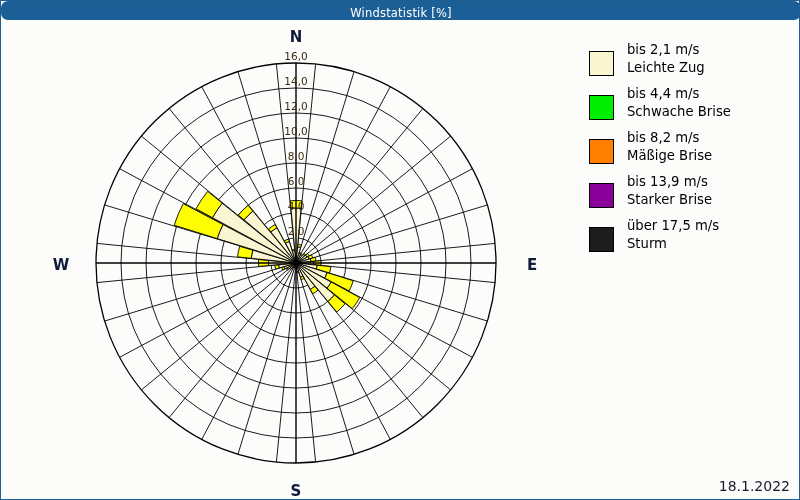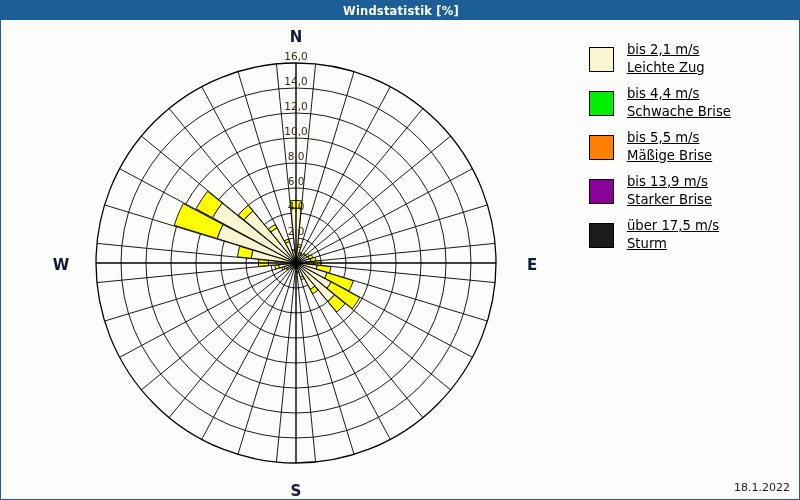--- a/index.html
+++ b/index.html
@@ -18,44 +18,44 @@
     overflow: hidden;
   }
   #titlebar {
     position: absolute;
     left: 0; top: 0;
     width: 800px;
     height: 19px;
     background: #1c5f97;
     color: #ffffff;
     font-size: 11.5px;
-    font-weight: bold;
+    font-weight: normal;
     display: flex;
-    align-items: center;
+    align-items: flex-end;
     justify-content: center;
     letter-spacing: 0.2px;
+    border-radius: 7px;
   }
   #plot {
     position: absolute;
     left: 0;
     top: 19px;
     width: 565px;
     height: 481px;
   }
   #legend {
     position: absolute;
     left: 588px;
     top: 40px;
     width: 205px;
   }
   .legend-row {
     display: flex;
-    align-items: center;
+    align-items: flex-end;
     margin-bottom: 9px;
-    text-decoration: underline;
   }
   .swatch {
     width: 25px;
     height: 25px;
     border: 1.4px solid #000;
     box-sizing: border-box;
     flex: 0 0 auto;
     margin-top: 2px;
   }
   .legend-text {
@@ -63,21 +63,21 @@
     font-size: 13.2px;
     color: #000;
     line-height: 17.5px;
     white-space: nowrap;
   }
   .legend-text div { display: block; }
   #datestamp {
     position: absolute;
     right: 9px;
     bottom: 5px;
-    font-size: 11px;
+    font-size: 14px;
     color: #1a1a2e;
   }
   .compass {
     font-size: 15px;
     font-weight: bold;
     fill: #101a3a;
     font-family: "DejaVu Sans", sans-serif;
   }
   .rtick {
     font-size: 10.5px;
@@ -231,21 +231,21 @@
       <div class="legend-row">
         <div class="swatch" style="background: rgb(0, 238, 0);"></div>
         <div class="legend-text">
           <div>bis 4,4 m/s</div>
           <div>Schwache Brise</div>
         </div>
       </div>
       <div class="legend-row">
         <div class="swatch" style="background: rgb(255, 128, 0);"></div>
         <div class="legend-text">
-          <div>bis 5,5 m/s</div>
+          <div>bis 8,2 m/s</div>
           <div>Mäßige Brise</div>
         </div>
       </div>
       <div class="legend-row">
         <div class="swatch" style="background: rgb(136, 0, 153);"></div>
         <div class="legend-text">
           <div>bis 13,9 m/s</div>
           <div>Starker Brise</div>
         </div>
       </div>

